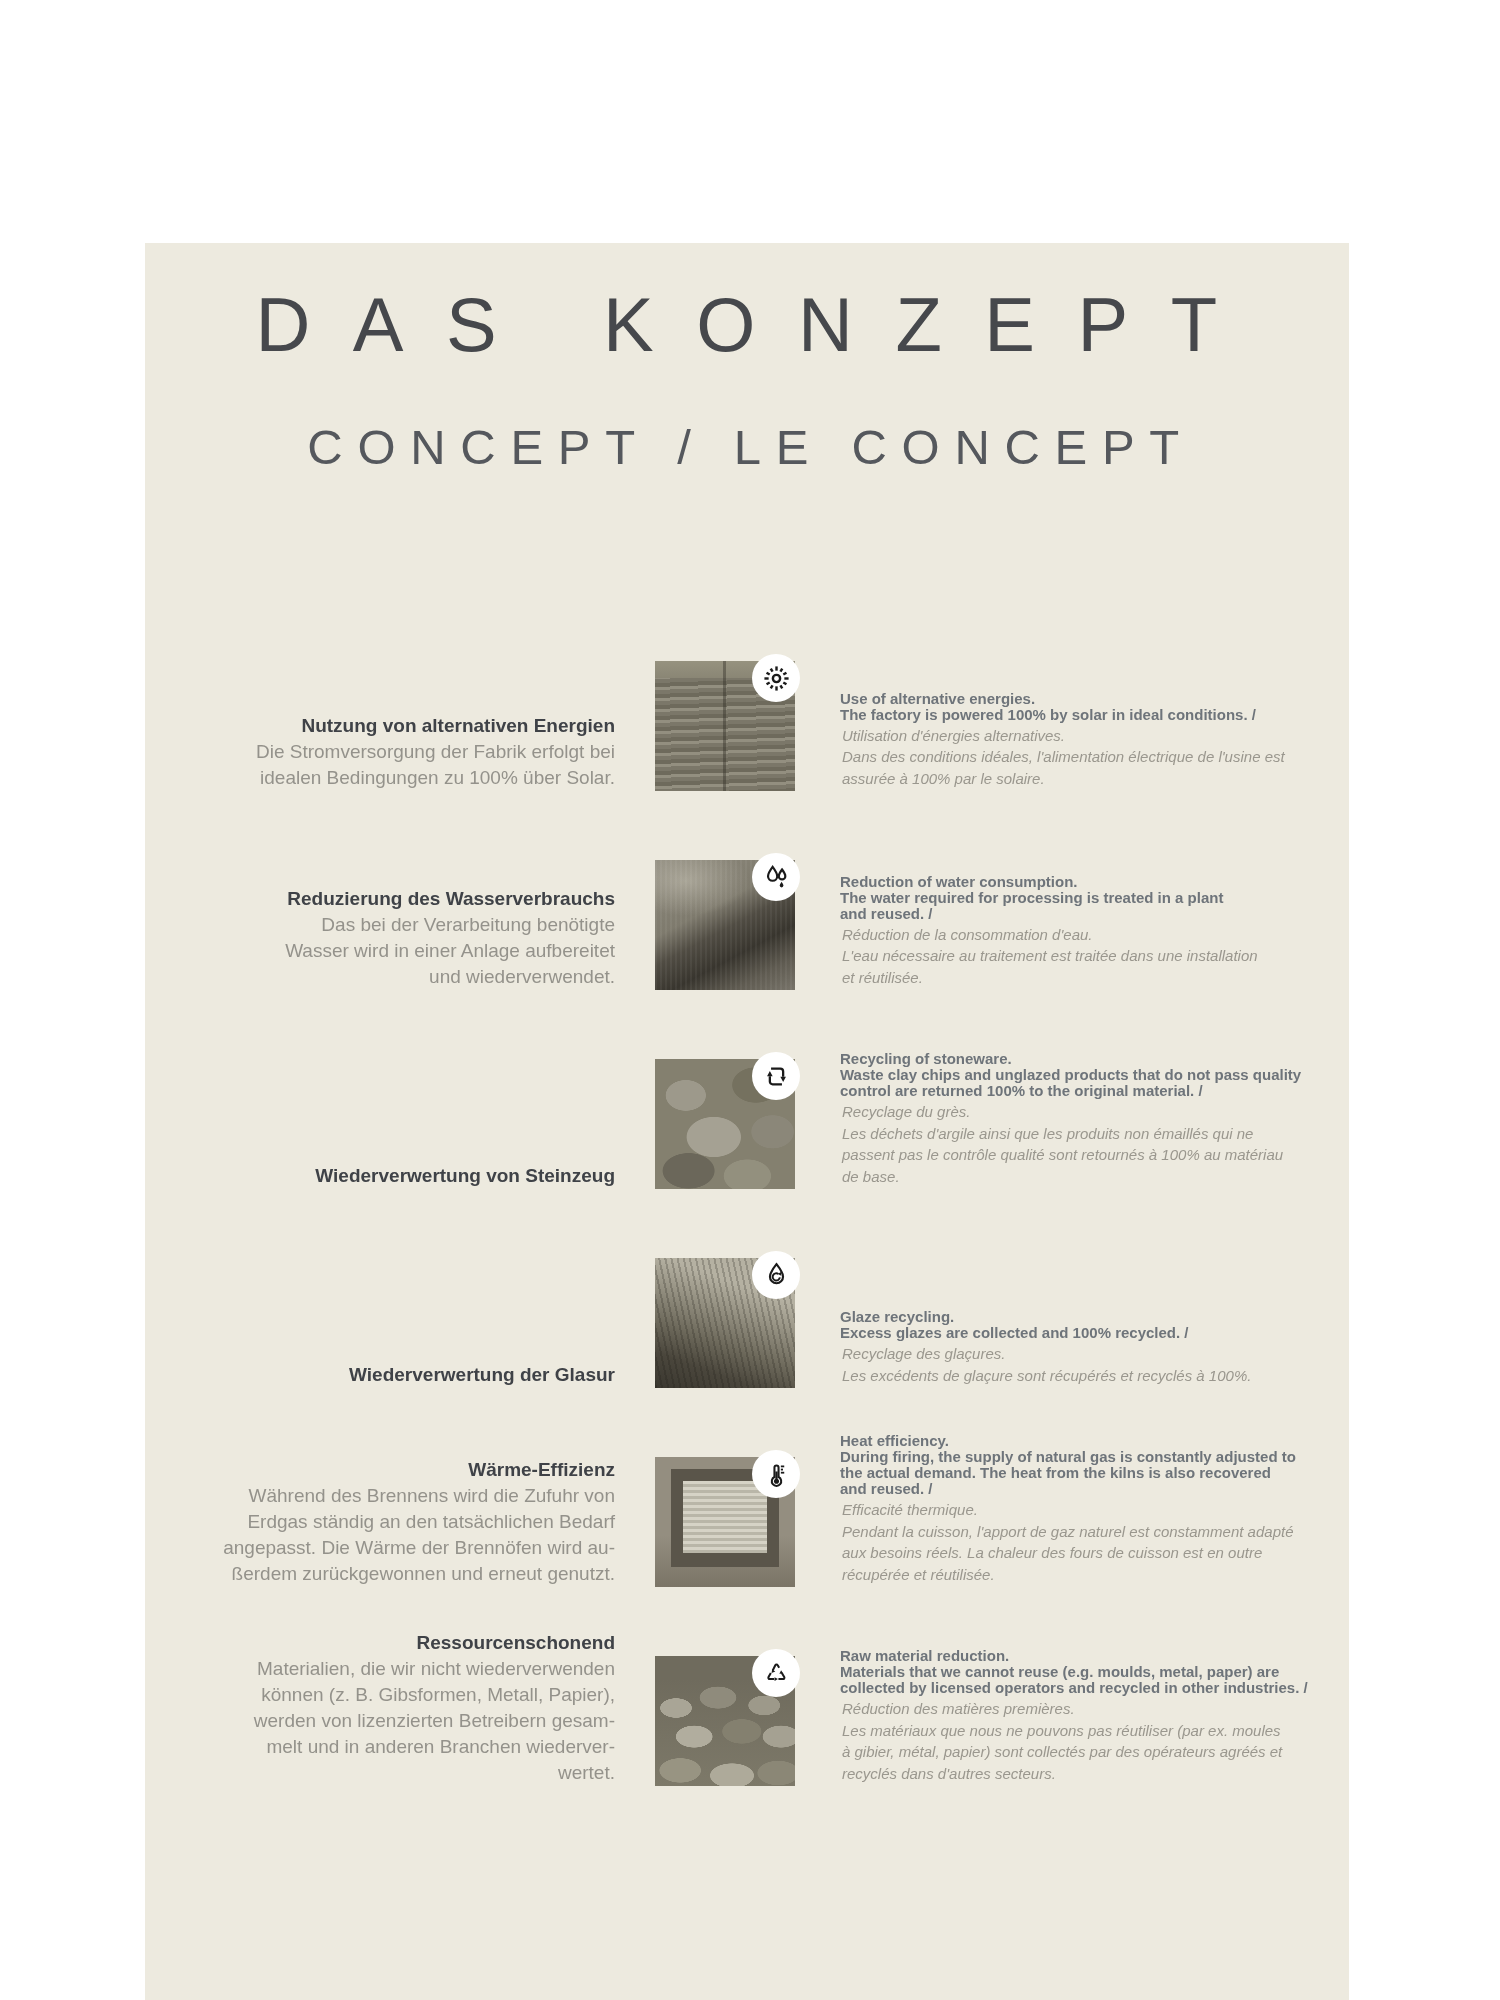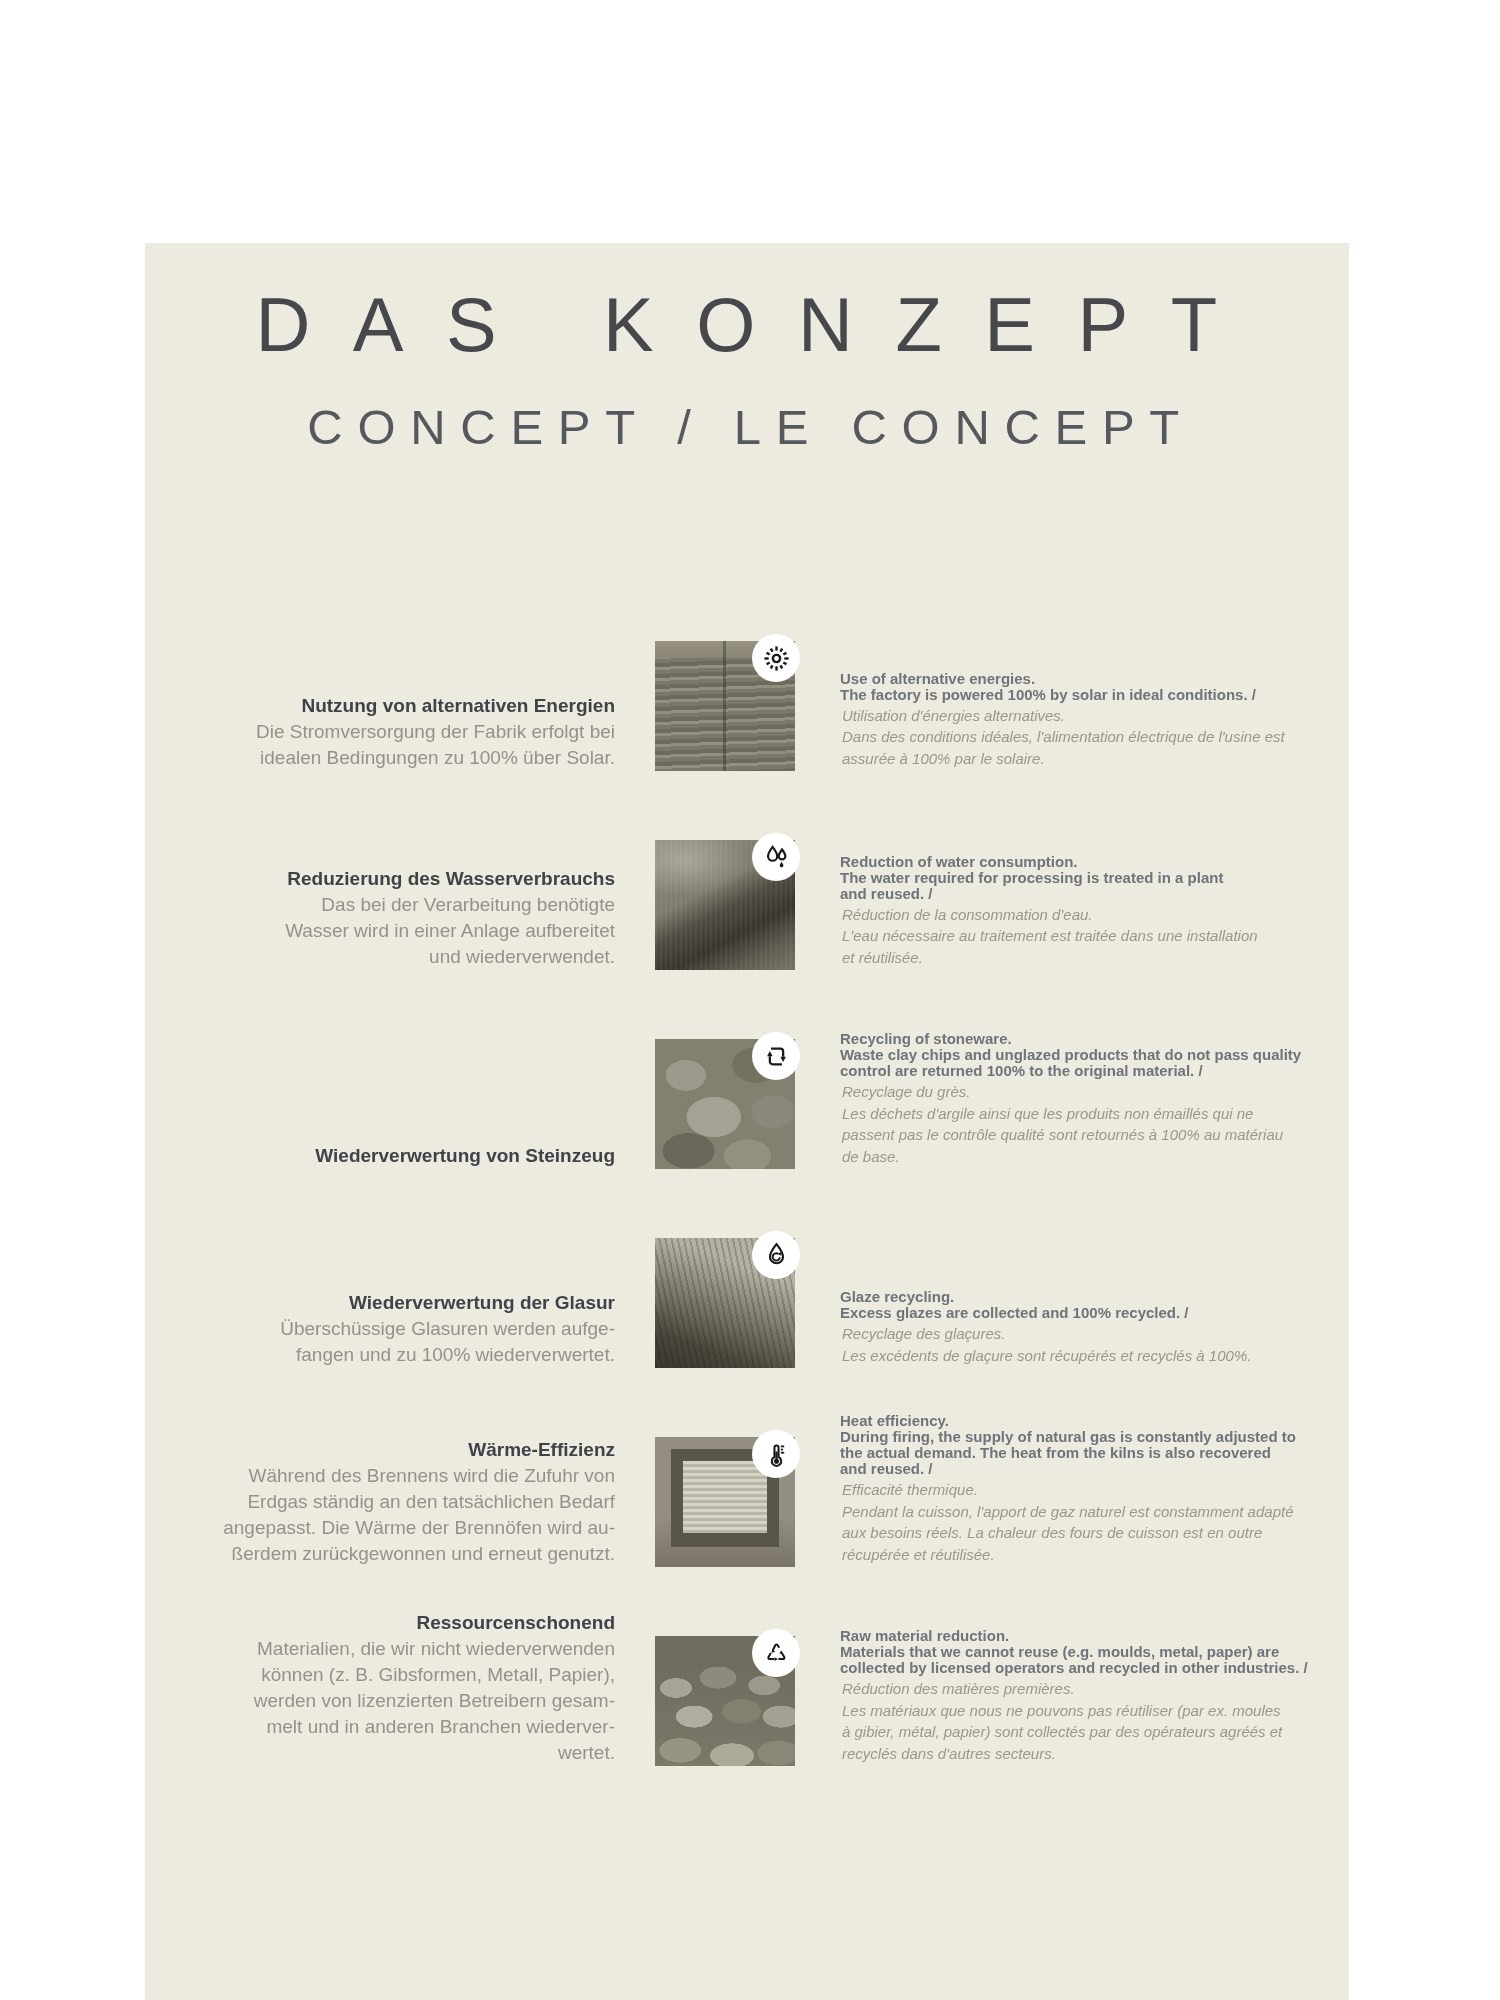--- a/index.html
+++ b/index.html
@@ -9,21 +9,21 @@
   }
   .sheet{
     position:absolute;left:145px;top:243px;width:1204px;height:1838px;
     background:#edeadf;box-sizing:border-box;padding-top:44px;
   }
   .page-title{
     margin:0;text-align:center;font-size:76px;line-height:1;font-weight:400;
     color:#46484c;letter-spacing:.56em;white-space:nowrap;text-indent:.28em;
   }
   .page-subtitle{
-    margin:40px 0 0;text-align:center;font-size:49px;line-height:1;font-weight:400;
+    margin:60px 0 0;text-align:center;font-size:49px;line-height:1;font-weight:400;
     color:#55585d;letter-spacing:.30em;white-space:nowrap;text-indent:.15em;
   }
   .rows{margin-top:120px;padding:0 20px;}
   .row{display:flex;align-items:flex-end;height:199px;}
   .col-de{width:450px;text-align:right;box-sizing:border-box;}
   .de-title{margin:0;font-size:19px;line-height:26px;font-weight:bold;color:#3f4247;}
   .de-body{margin:0;font-size:19px;line-height:26px;color:#94928b;white-space:pre-line;}
   .col-img{width:140px;margin:0 45px 0 40px;position:relative;flex:none;}
   .photo{width:140px;height:130px;position:relative;overflow:hidden;background:#827e72;}
   .icon-circle{
@@ -184,22 +184,20 @@
       <p class="fr-text">Recyclage du grès.
 Les déchets d'argile ainsi que les produits non émaillés qui ne
 passent pas le contrôle qualité sont retournés à 100% au matériau
 de base.</p>
     </div>
   </section>
 
   <section class="row">
     <div class="col-de">
       <h3 class="de-title">Wiederverwertung der Glasur</h3>
-      <p class="de-body">Überschüssige Glasuren werden aufge-
-fangen und zu 100% wiederverwertet.</p>
     </div>
     <div class="col-img">
       <div class="photo photo-glaze"></div>
       <div class="icon-circle">
             <svg viewBox="0 0 24 24" xmlns="http://www.w3.org/2000/svg">
     <path d="M12 2.6 C12 2.6 6.6 9.4 6.6 13 a5.4 5.4 0 0 0 10.8 0 C17.4 9.4 12 2.6 12 2.6 Z" fill="none" stroke="#1a1a1a" stroke-width="1.8"></path>
     <path d="M14.8 13.6 a3 3 0 1 1 -1.2 -2.9" fill="none" stroke="#1a1a1a" stroke-width="1.6"></path>
     <polygon points="15.7,9.1 15.9,12.2 13.1,10.7" fill="#1a1a1a"></polygon>
   </svg>
           </div>

